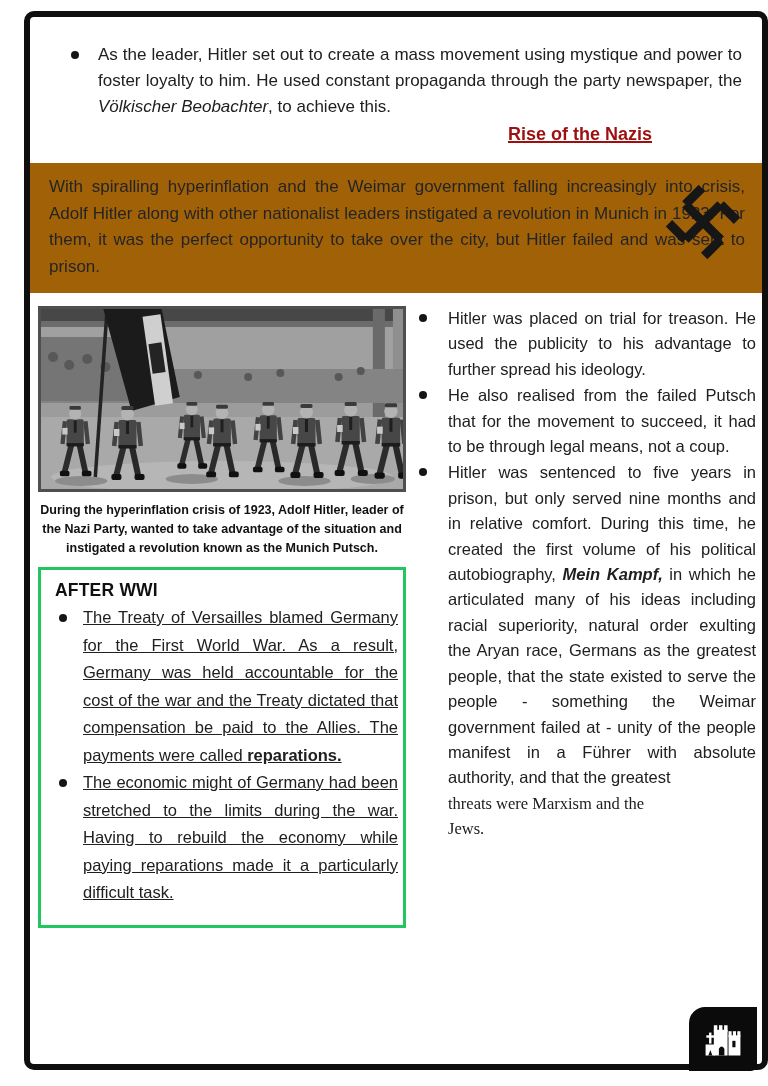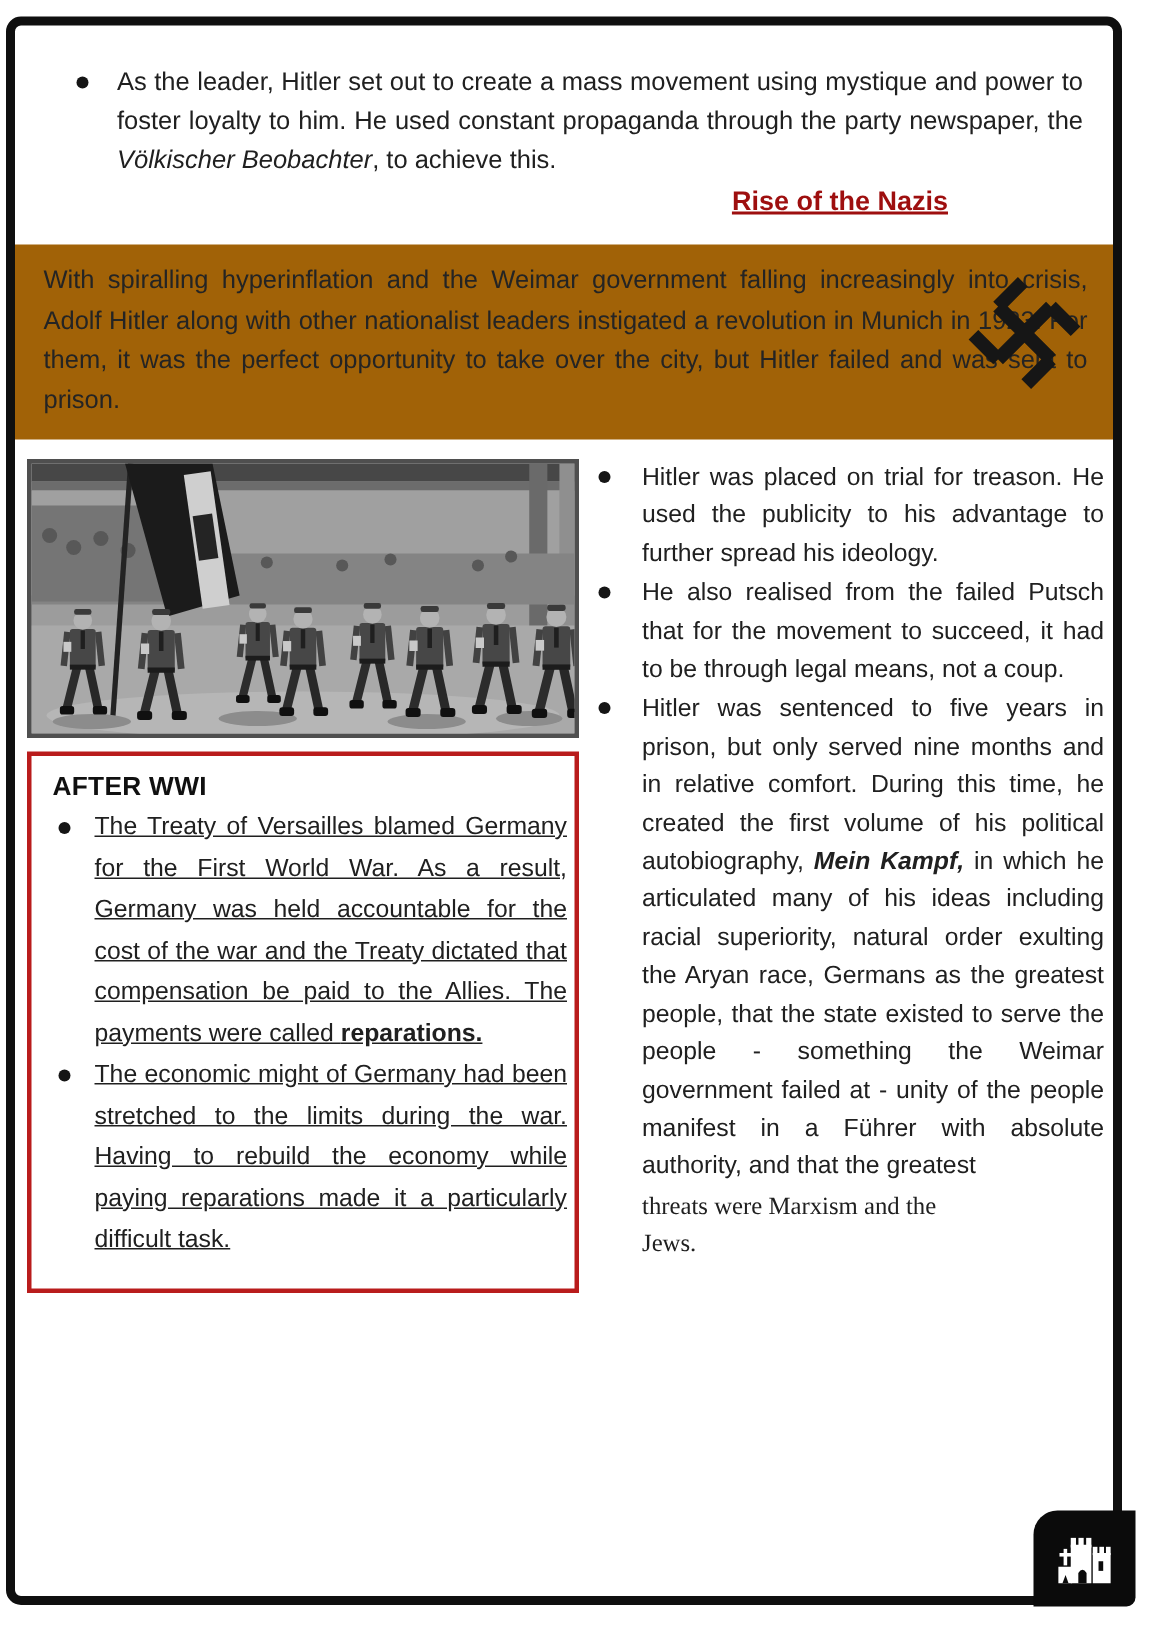--- a/index.html
+++ b/index.html
@@ -2,21 +2,21 @@
 <html><head>
 <meta charset="utf-8">
 <style>
   html,body{margin:0;padding:0;}
   body{
     width:768px;height:1086px;position:relative;overflow:hidden;
     background:#ffffff;color:#202020;
     font-family:"Liberation Sans", sans-serif;
   }
   .sheet{
-    position:absolute;left:4px;top:11px;width:744px;height:1059px;
+    position:absolute;left:24px;top:11px;width:744px;height:1059px;
     box-sizing:border-box;border:6px solid #0f0f0f;border-radius:10px;
   }
   
   ul.blist{list-style:none;margin:0;padding:0;}
   .blist li{position:relative;text-align:justify;}
   .blist li::before{
     content:"";position:absolute;width:8px;height:8px;border-radius:50%;background:#151515;
   }
   .intro{margin:25px 20px 0 28px;}
   .intro-list li{padding-left:40px;font-size:17px;line-height:26px;}
@@ -37,21 +37,21 @@
   
   .cols{display:flex;gap:10px;margin:13px 6px 0 8px;}
   .left-col{width:368px;flex:none;}
   .right-col{flex:1;min-width:0;}
   .photo-frame{border:3px solid #4f4f4f;height:180px;background:#969696;}
   .photo-frame svg{display:block;width:100%;height:100%;}
   .caption{
     margin:9px 2px 0 2px;font-size:12.5px;line-height:19px;font-weight:bold;
     text-align:center;color:#111111;
   }
-  .afterwwi-box{margin-top:9px;border:3px solid #b91c1c;padding:6px 5px 18px 7px;}
+  .afterwwi-box{margin-top:9px;border:3px solid #22c55e;padding:6px 5px 18px 7px;}
   .afterwwi-box h3{margin:4px 0 3px 7px;font-size:17.5px;color:#101010;letter-spacing:.2px;}
   .box-list li{padding-left:35px;font-size:16.5px;line-height:27.5px;text-decoration:underline;}
   .box-list li::before{left:11px;top:10px;}
   .right-list li{padding-left:32px;font-size:16.5px;line-height:25.4px;margin-bottom:1px;}
   .right-list li::before{left:3px;top:8px;}
   .tail{display:block;text-align:left;padding-right:82px;font-family:Liberation Serif, serif;}
   
   .logo{
     position:absolute;right:11px;bottom:15px;width:68px;height:64px;
     background:#0b0b0b;border-radius:16px 0 6px 0;
@@ -150,20 +150,21 @@
           <use href="#man" transform="translate(86,138)"></use>
           <use href="#man" transform="translate(150,130) scale(0.9)"></use>
           <use href="#man" transform="translate(180,136) scale(0.98)"></use>
           <use href="#man" transform="translate(226,132) scale(0.95)"></use>
           <use href="#man" transform="translate(264,136)"></use>
           <use href="#man" transform="translate(308,134)"></use>
           <use href="#man" transform="translate(348,136) scale(1.02)"></use>
         </svg>
       </div>
 
+      <div class="caption">During the hyperinflation crisis of 1923, Adolf Hitler, leader of the Nazi Party, wanted to take advantage of the situation and instigated a revolution known as the Munich Putsch.</div>
 
       <div class="afterwwi-box">
         <h3>AFTER WWI</h3>
         <ul class="blist box-list">
           <li>
             <span><span>The Treaty of Versailles blamed Germany for the First World War. As a result, Germany was held accountable for the cost of the war and the Treaty dictated that compensation be paid to the Allies. The payments were called </span><span style="font-weight: 700;">reparations.</span></span>
           </li>
           <li>
             <span><span>The economic might of Germany had been stretched to the limits during the war. Having to rebuild the economy while paying reparations made it a particularly difficult task.</span></span>
           </li>

